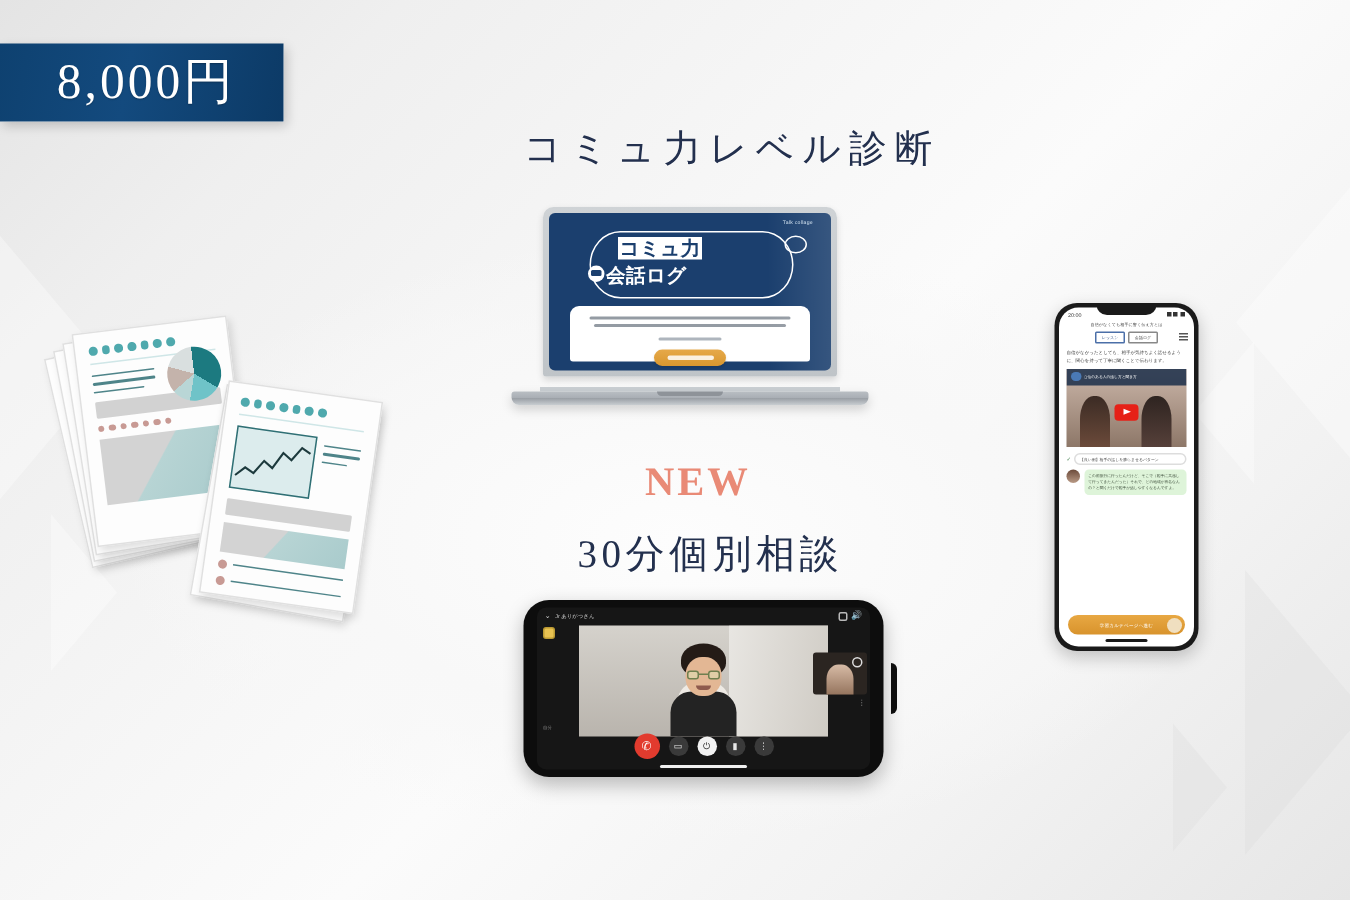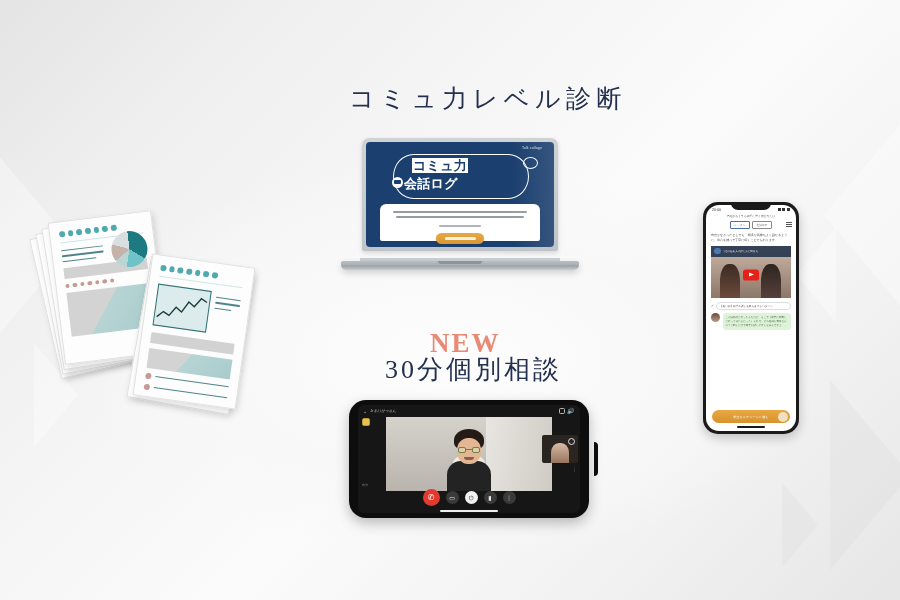--- a/index.html
+++ b/index.html
@@ -48,21 +48,21 @@
   .heading {
     position:absolute; color:#23304e; font-size:25px; letter-spacing:5.5px;
     white-space:nowrap; text-shadow:0 1px 0 rgba(255,255,255,.6);
   }
   #h-center { left:349px; top:82px; }
   #h-left   { left:55px;  top:160px; }
   #h-right  { left:668px; top:160px; }
 
   
   #new-label {
-    position:absolute; left:430px; top:328px; font-size:27px; font-weight:bold;
+    position:absolute; left:430px; top:306px; font-size:27px; font-weight:bold;
     color:#e98a76; letter-spacing:2px; white-space:nowrap;
   }
   #h-new {
     position:absolute; left:385px; top:352px; font-size:26px; color:#23304e;
     letter-spacing:3px; white-space:nowrap;
   }
 
   
   .laptop { position:absolute; left:341px; top:138px; width:238px; height:132px; }
   .lid {
@@ -268,20 +268,23 @@
 <div class="stage">
 
   <div class="tri tri-r" id="tri-a"></div>
   <div class="tri tri-r" id="tri-b"></div>
   <div class="tri tri-l" id="tri-c"></div>
   <div class="tri tri-l" id="tri-d"></div>
   <div class="tri tri-rd" id="tri-e"></div>
   <div class="tri tri-rd" id="tri-f"></div>
   <div class="tri tri-ld" id="tri-g"></div>
 
+  <div class="badge">
+    <span>8,000円</span>
+  </div>
 
   <div class="heading" id="h-center">コミュ力レベル診断</div>
   <div id="new-label">NEW</div>
   <div id="h-new">30分個別相談</div>
 
   <div class="laptop">
     <div class="lid">
       <div class="lscreen">
         <div class="brand">Talk collage</div>
         <div class="bub"></div>

